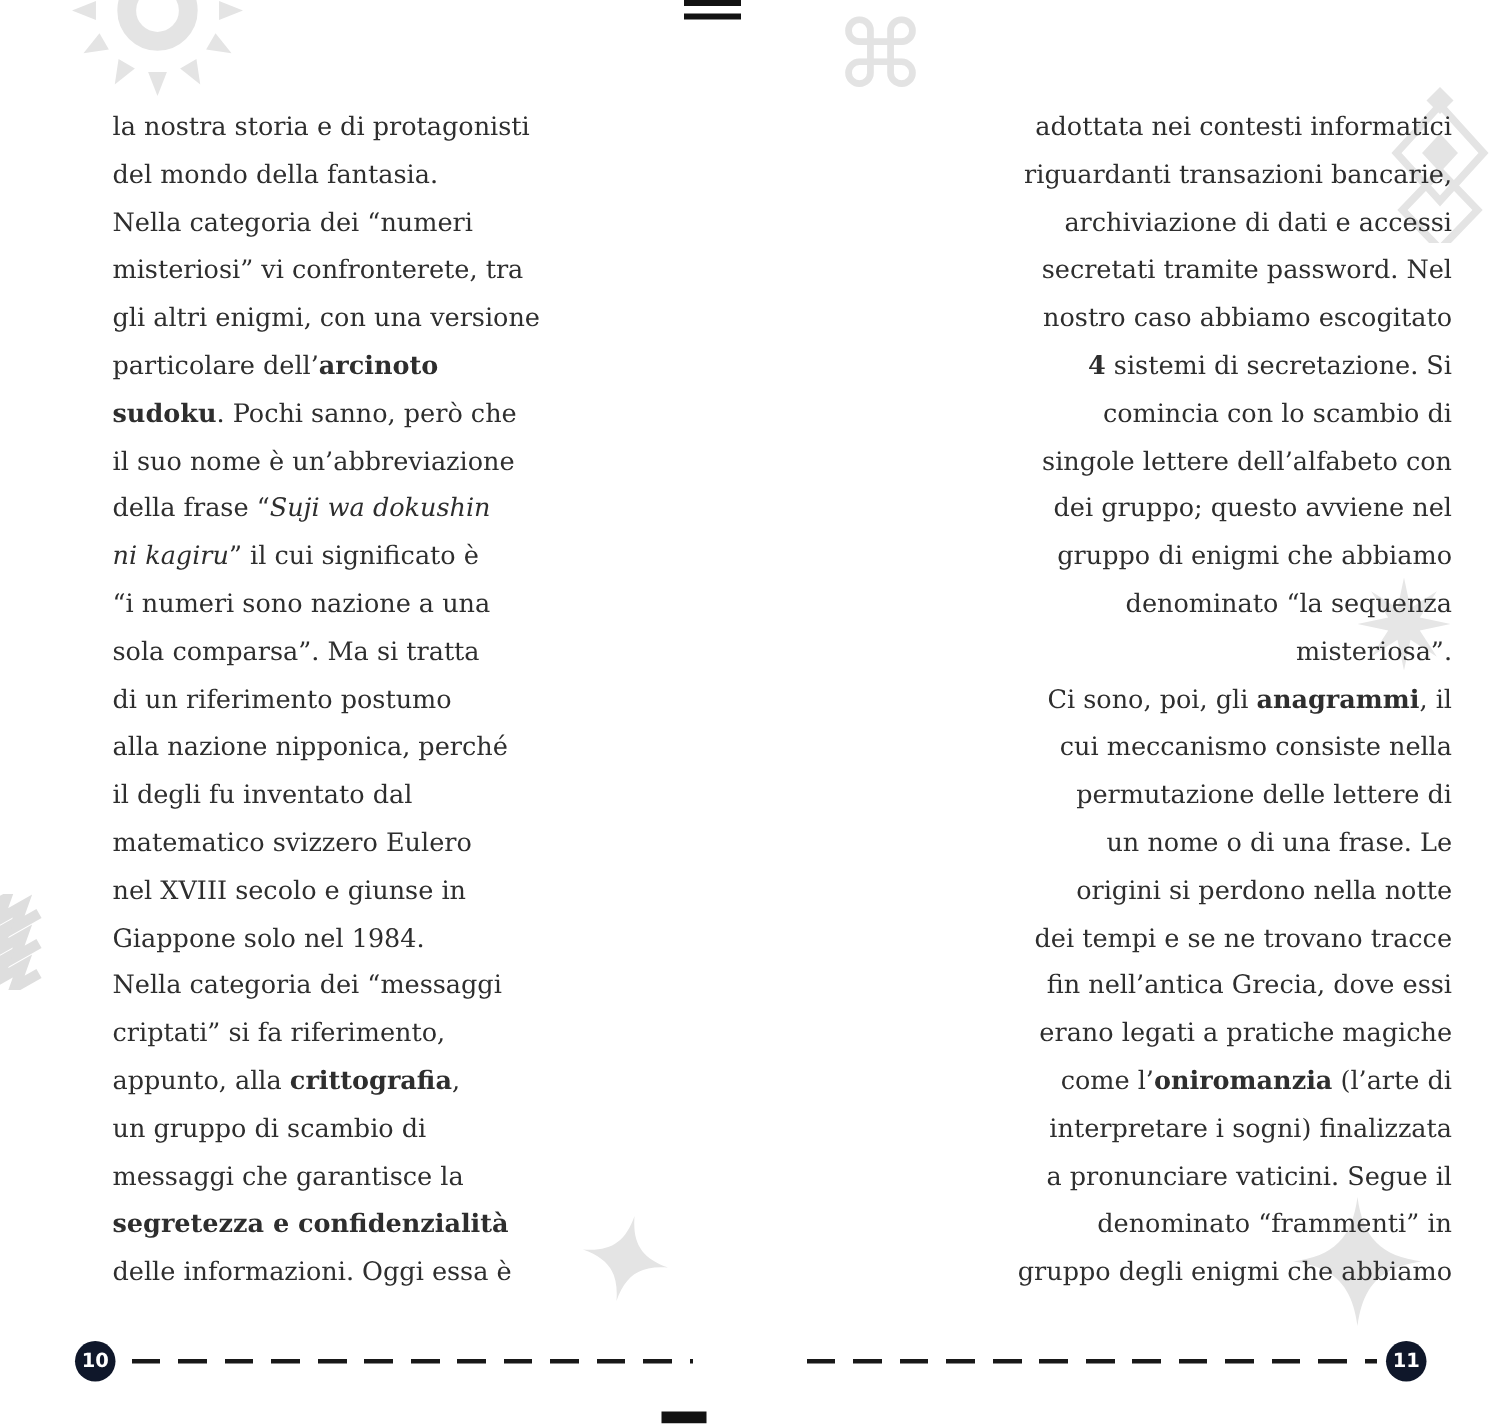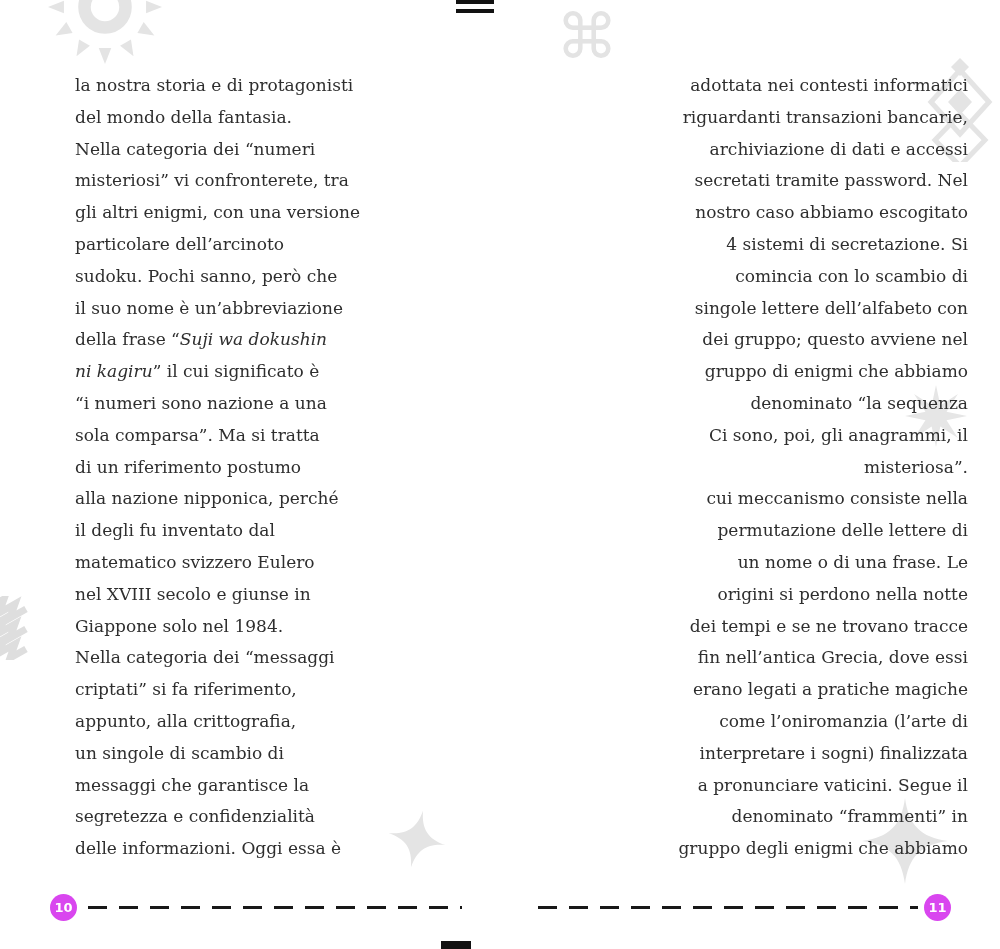--- a/index.html
+++ b/index.html
@@ -13,33 +13,33 @@
   }
   .page-text {
     position:absolute;
     top:70px;
     font-size:17px;
     line-height:31.8px;
   }
   #left-page-text  { left:75px;  width:385px; }
   #right-page-text { left:583px; width:385px;text-align:right; }
   .text-line { white-space:nowrap; }
-  .text-line .bold   { font-weight:400;margin-top:11px; }
+  .text-line .bold   { font-weight:700;margin-top:11px; }
   .text-line .italic { font-style:italic; }
   .decor { position:absolute; pointer-events:none; }
   .glyph {
     font-family:"DejaVu Sans", sans-serif;
     color:#e3e3e3;
     line-height:1;
   }
   .pagenum {
     position:absolute;
     width:27px; height:27px;
     border-radius:50%;
-    background:#d946ef; color:#ffffff;
+    background:#0f172a; color:#ffffff;
     font-family:"DejaVu Sans", sans-serif;
     font-size:13px; font-weight:700;
     display:flex; align-items:center; justify-content:center;
   }
   .dashline {
     position:absolute; height:3px;
     background:repeating-linear-gradient(90deg,#181818 0 19px,transparent 19px 31px);
   }
   .mark { position:absolute; background:#121212; }
 </style>
@@ -110,40 +110,40 @@
     <div class="text-line"><span>sola comparsa”. Ma si tratta</span></div>
     <div class="text-line"><span>di un riferimento postumo</span></div>
     <div class="text-line"><span>alla nazione nipponica, perché</span></div>
     <div class="text-line"><span>il degli fu inventato dal</span></div>
     <div class="text-line"><span>matematico svizzero Eulero</span></div>
     <div class="text-line"><span>nel XVIII secolo e giunse in</span></div>
     <div class="text-line"><span>Giappone solo nel 1984.</span></div>
     <div class="text-line"><span>Nella categoria dei “messaggi</span></div>
     <div class="text-line"><span>criptati” si fa riferimento,</span></div>
     <div class="text-line"><span>appunto, alla </span><span class="bold">crittografia</span><span>,</span></div>
-    <div class="text-line"><span>un singole di scambio di</span></div>
+    <div class="text-line"><span>un gruppo di scambio di</span></div>
     <div class="text-line"><span>messaggi che garantisce la</span></div>
     <div class="text-line"><span class="bold">segretezza e confidenzialità</span></div>
     <div class="text-line"><span>delle informazioni. Oggi essa è</span></div>
   </div>
 
 <div id="right-page-text" class="page-text">
     <div class="text-line"><span>adottata nei contesti informatici</span></div>
     <div class="text-line"><span>riguardanti transazioni bancarie,</span></div>
     <div class="text-line"><span>archiviazione di dati e accessi</span></div>
     <div class="text-line"><span>secretati tramite password. Nel</span></div>
     <div class="text-line"><span>nostro caso abbiamo escogitato</span></div>
     <div class="text-line"><span class="bold">4</span><span> sistemi di secretazione. Si</span></div>
     <div class="text-line"><span>comincia con lo scambio di</span></div>
     <div class="text-line"><span>singole lettere dell’alfabeto con</span></div>
     <div class="text-line"><span>dei gruppo; questo avviene nel</span></div>
     <div class="text-line"><span>gruppo di enigmi che abbiamo</span></div>
     <div class="text-line"><span>denominato “la sequenza</span></div>
+    <div class="text-line"><span>misteriosa”.</span></div>
     <div class="text-line"><span>Ci sono, poi, gli </span><span class="bold">anagrammi</span><span>, il</span></div>
-    <div class="text-line"><span>misteriosa”.</span></div>
     <div class="text-line"><span>cui meccanismo consiste nella</span></div>
     <div class="text-line"><span>permutazione delle lettere di</span></div>
     <div class="text-line"><span>un nome o di una frase. Le</span></div>
     <div class="text-line"><span>origini si perdono nella notte</span></div>
     <div class="text-line"><span>dei tempi e se ne trovano tracce</span></div>
     <div class="text-line"><span>fin nell’antica Grecia, dove essi</span></div>
     <div class="text-line"><span>erano legati a pratiche magiche</span></div>
     <div class="text-line"><span>come l’</span><span class="bold">oniromanzia</span><span> (l’arte di</span></div>
     <div class="text-line"><span>interpretare i sogni) finalizzata</span></div>
     <div class="text-line"><span>a pronunciare vaticini. Segue il</span></div>

